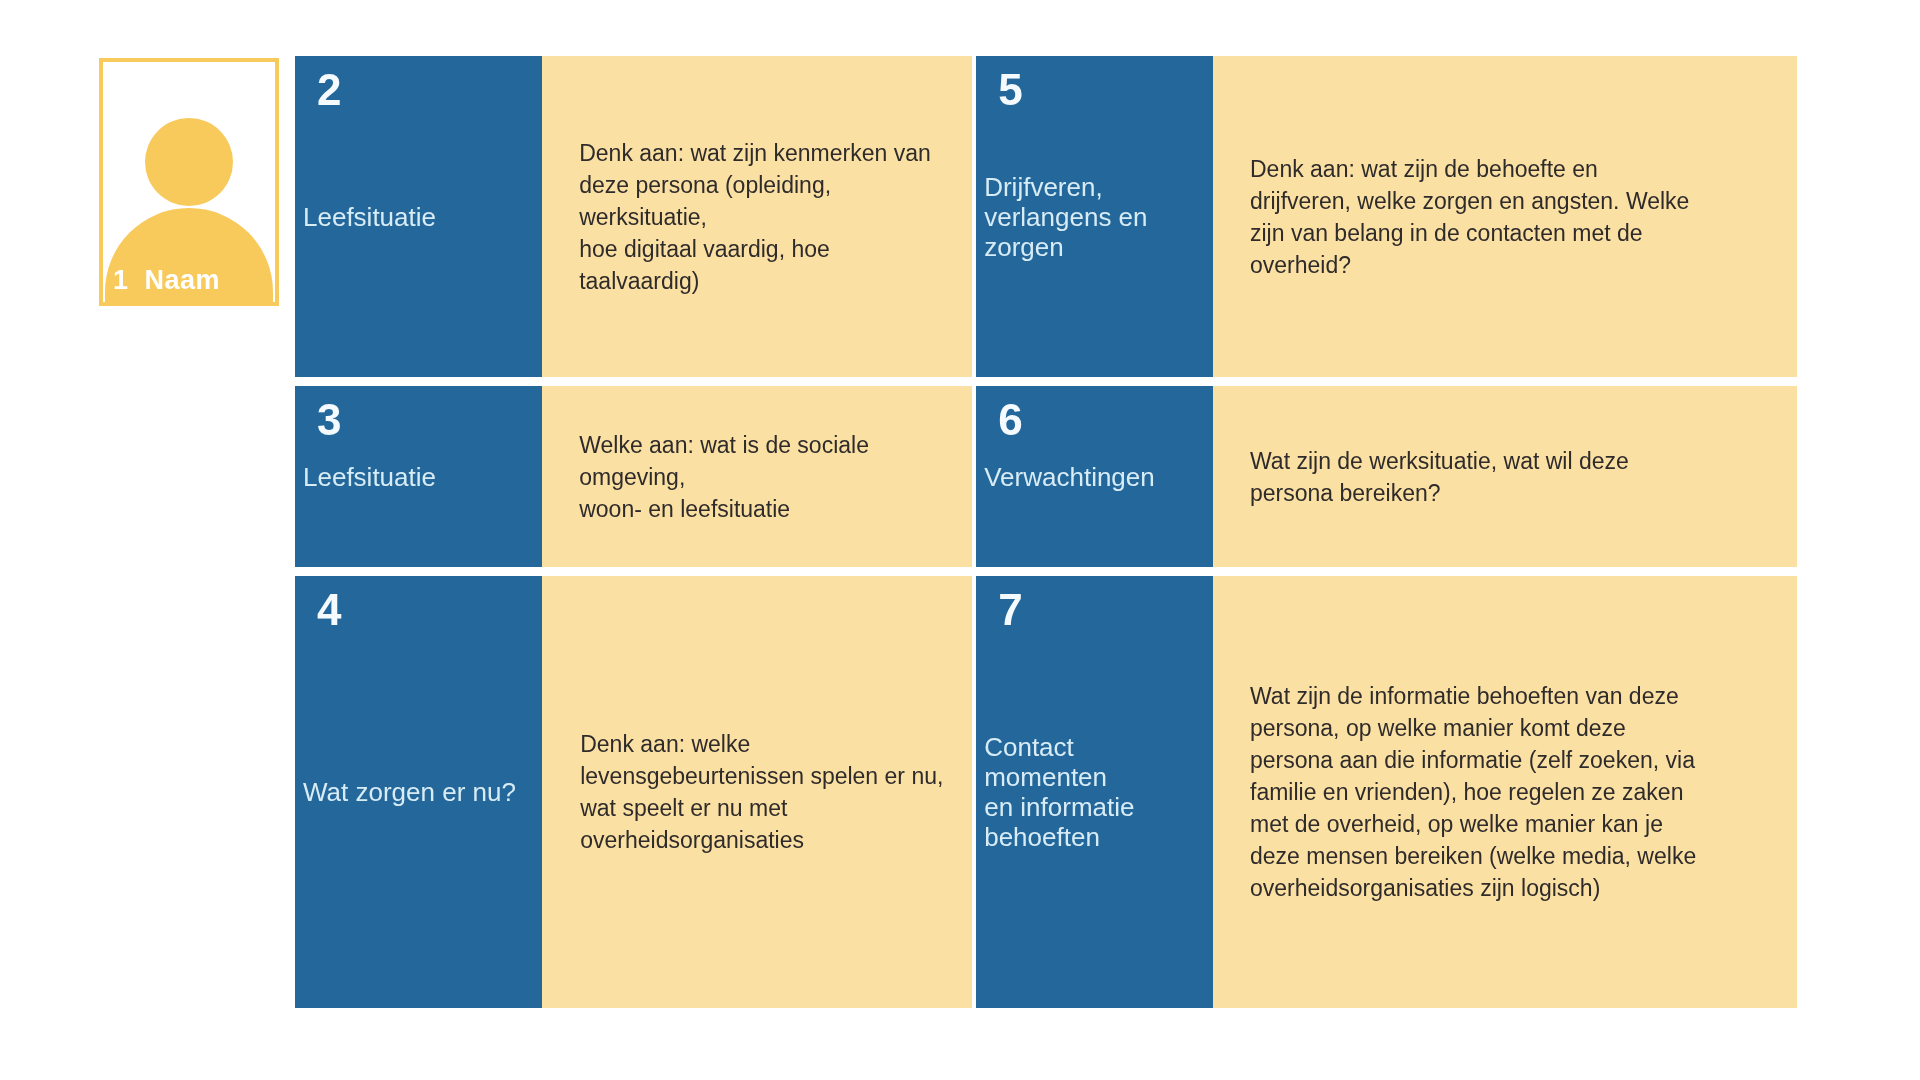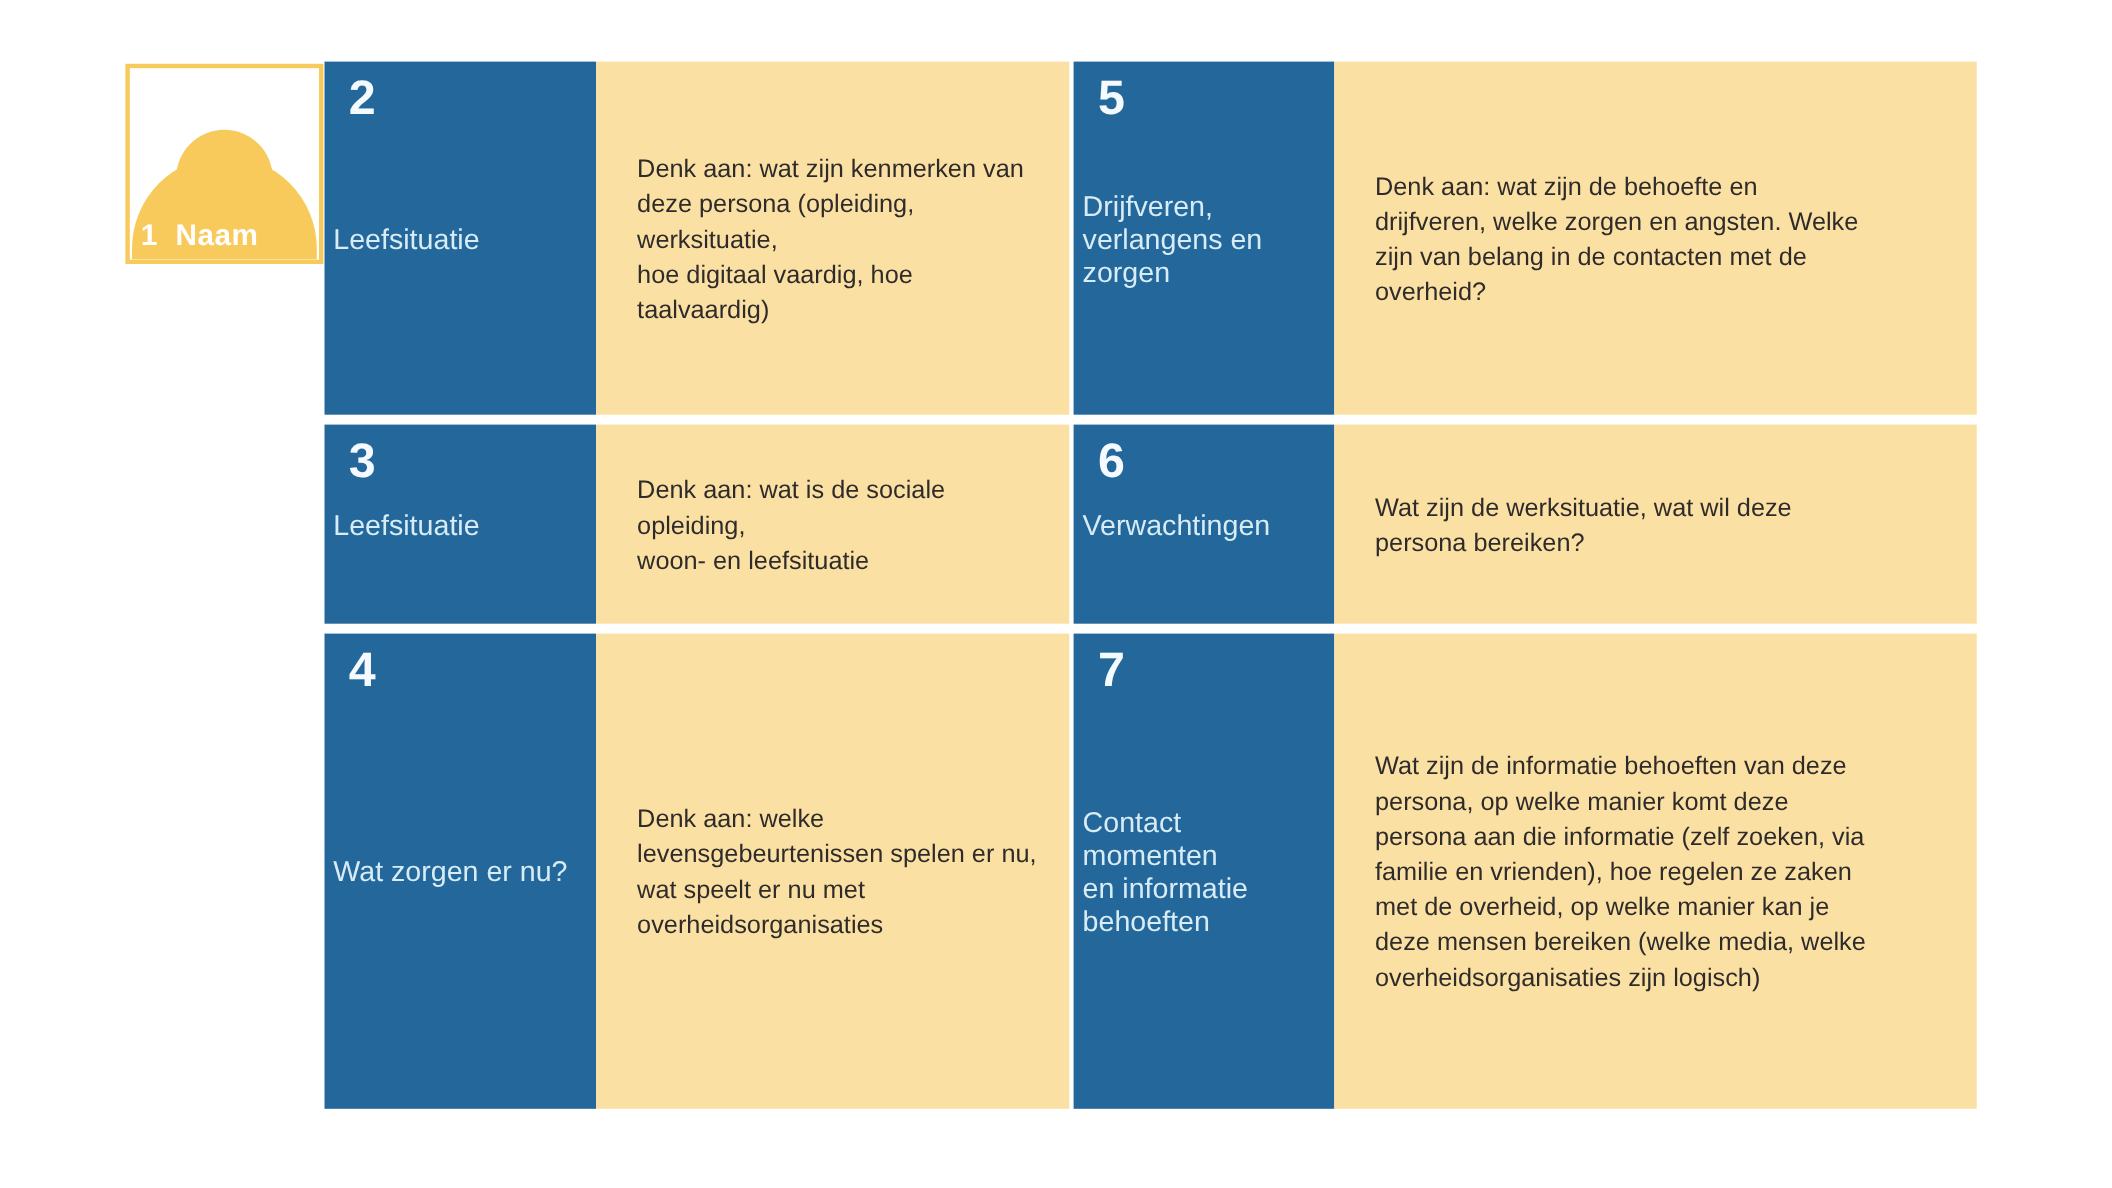--- a/index.html
+++ b/index.html
@@ -19,22 +19,22 @@
     position: relative;
     width: 1920px;
     height: 1080px;
     background: var(--page-bg);
     overflow: hidden;
   }
 
   
   .avatar-box {
     position: absolute;
-    left: 114px; top: 58px;
-    width: 180px; height: 182px;
+    left: 99px; top: 58px;
+    width: 180px; height: 248px;
     background: #FFFFFF;
     border: 4px solid var(--yellow);
     overflow: hidden;
   }
   .avatar-head {
     position: absolute;
     left: 50%; top: 56px;
     width: 88px; height: 88px;
     margin-left: -44px;
     border-radius: 50%;
@@ -66,21 +66,21 @@
     width: 1502px;
   }
   .row { display: flex; }
   .row + .row { margin-top: 9px; }
   .row1 { height: 321px; }
   .row2 { height: 181px; }
   .row3 { height: 432px; }
 
   .cell { position: relative; height: 100%; }
   .colA { width: 262px; }
-  .colB { width: 456px; }
+  .colB { width: 456px; justify-content: center; }
   .gutter { width: 4px; background: var(--page-bg); }
   .colC { width: 251px; }
   .colD { width: 619px; }
 
   .blue  { background: var(--blue); display: flex; align-items: center; }
   .cream { background: var(--cream); display: flex; align-items: center; }
 
   .num {
     position: absolute;
     top: 8px; left: 22px;
@@ -144,21 +144,21 @@
 overheid?</div>
       </div>
     </div>
 
     <div class="row row2">
       <div class="cell blue colA">
         <div class="num">3</div>
         <div class="label">Leefsituatie</div>
       </div>
       <div class="cell cream colB">
-        <div class="desc">Denk aan: wat is de sociale opleiding,
+        <div class="desc">Welke aan: wat is de sociale omgeving,
 woon- en leefsituatie</div>
       </div>
       <div class="gutter"></div>
       <div class="cell blue colC">
         <div class="num">6</div>
         <div class="label">Verwachtingen</div>
       </div>
       <div class="cell cream colD">
         <div class="desc">Wat zijn de werksituatie, wat wil deze
 persona bereiken?</div>

